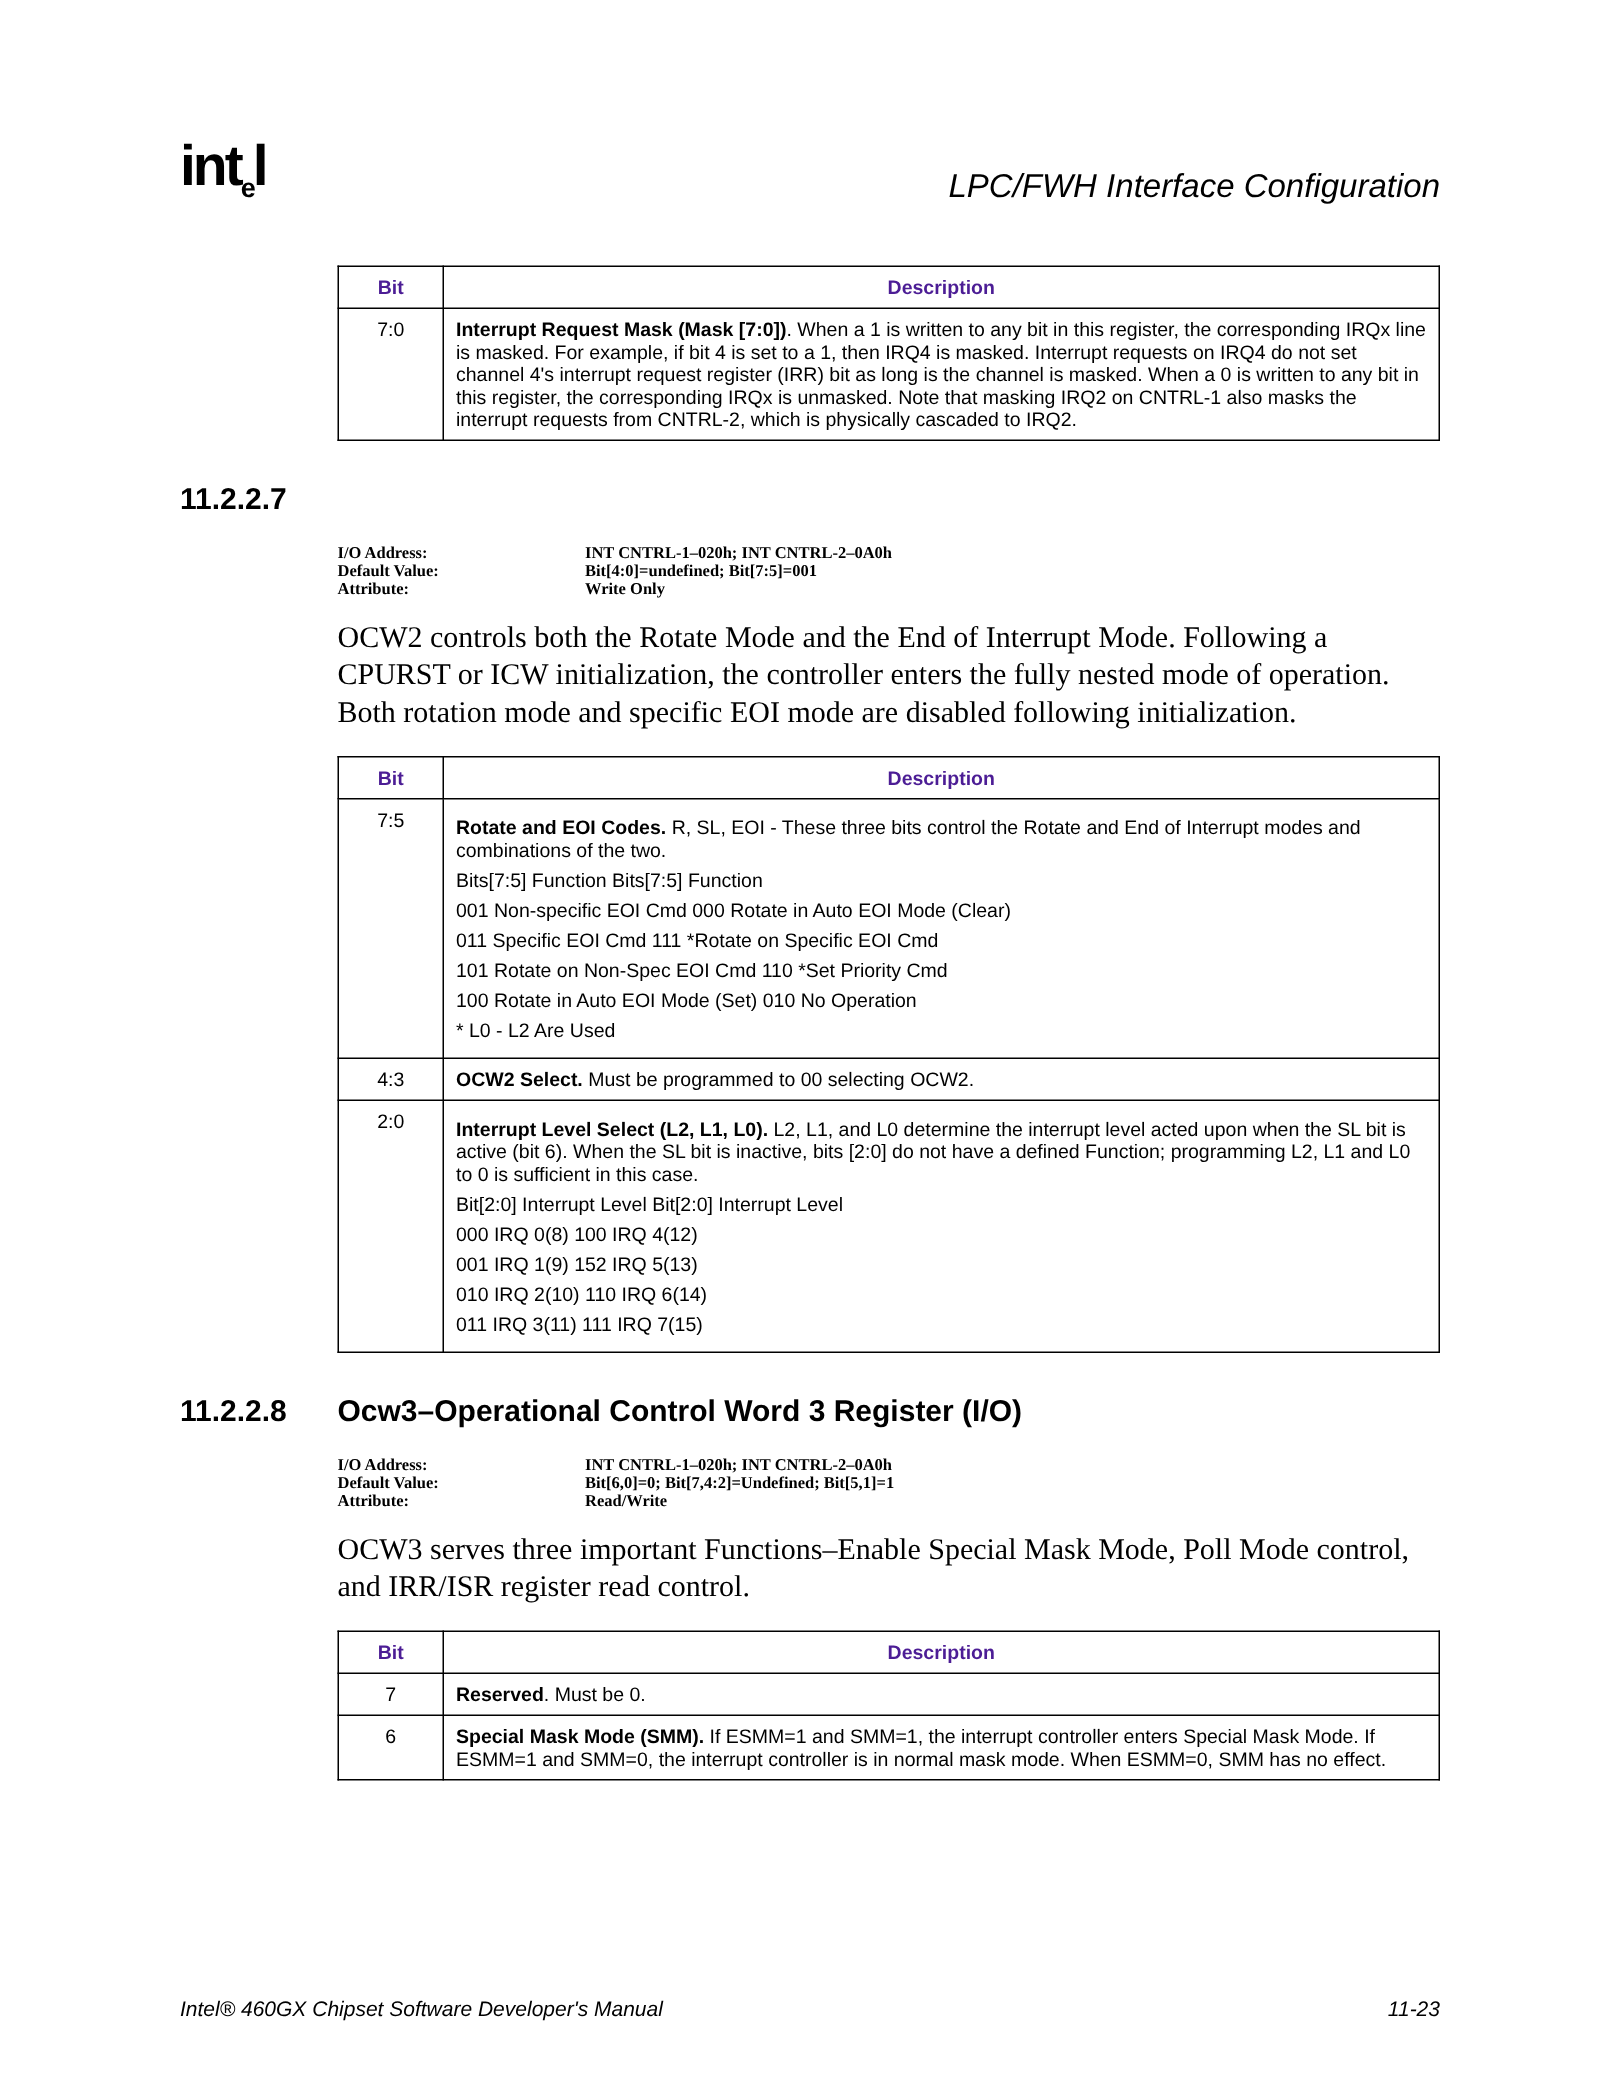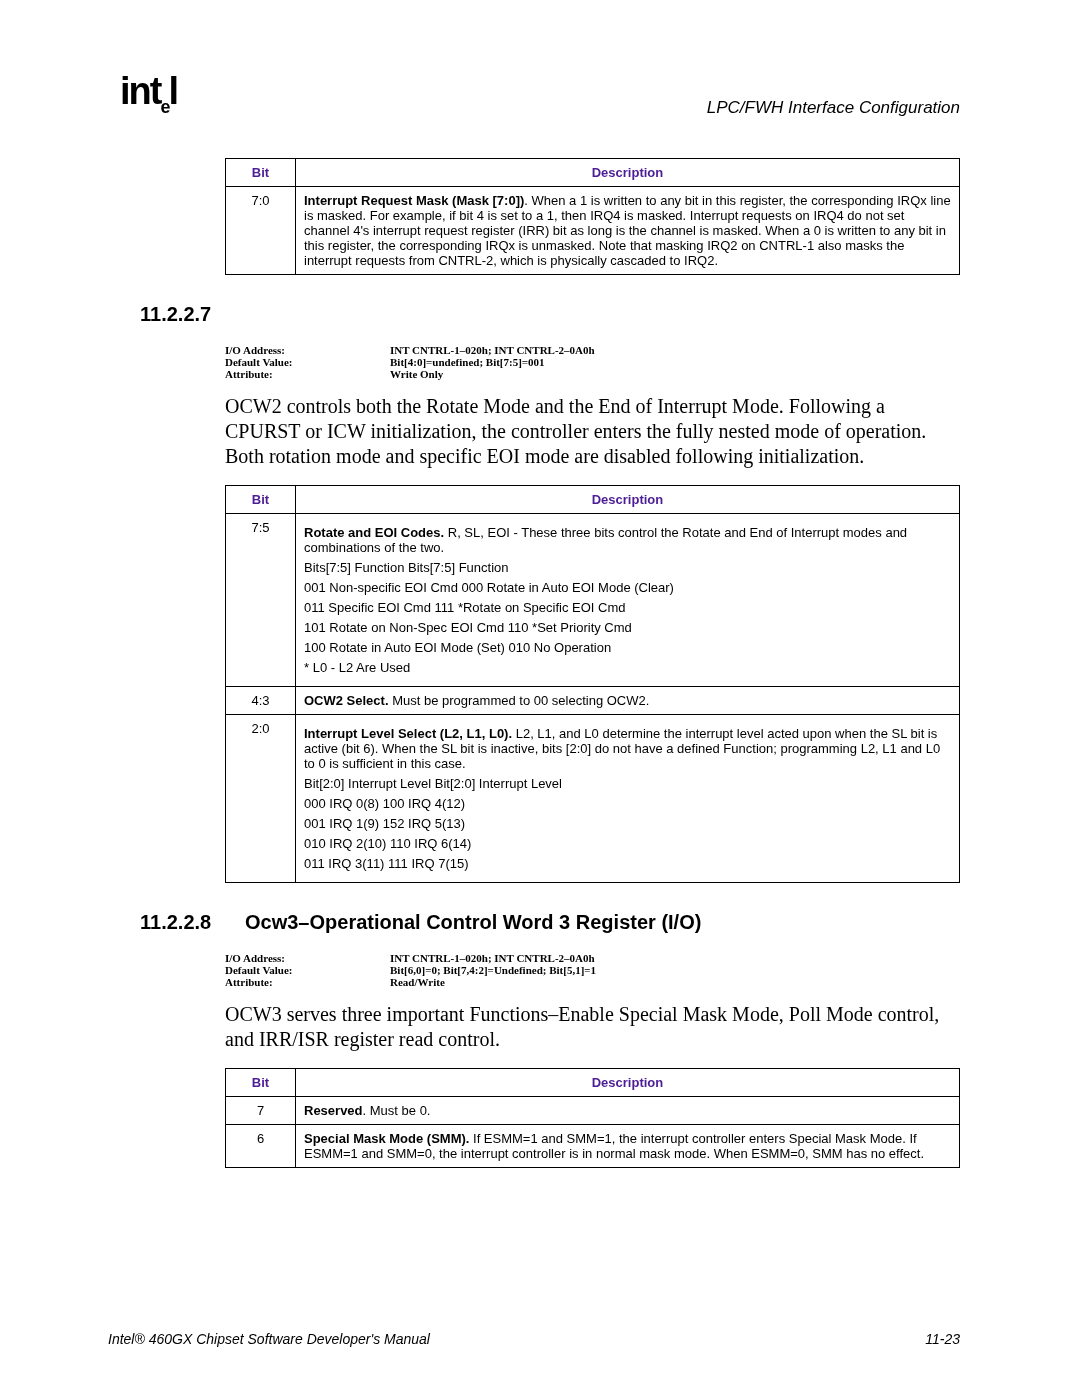--- a/index.html
+++ b/index.html
@@ -11,35 +11,36 @@
     height: 1397px;
   }
   .page {
     padding: 70px 120px 60px 120px;
   }
   .header {
     display: flex;
     justify-content: space-between;
     align-items: flex-end;
     margin-bottom: 40px;
+    margin-top: 20px;
   }
   .logo {
     font-family: Arial, Helvetica, sans-serif;
     font-size: 38px;
     font-weight: bold;
     letter-spacing: -2px;
   }
   .logo sub {
     font-size: 18px;
     vertical-align: sub;
   }
   .section-title-right {
     font-family: Arial, Helvetica, sans-serif;
     font-style: italic;
-    font-size: 17px;
+    font-size: 22px;
   }
   .content {
     margin-left: 105px;
   }
   table.bit-table {
     width: 100%;
     border-collapse: collapse;
     font-family: Arial, Helvetica, sans-serif;
     font-size: 13px;
     margin-bottom: 28px;
@@ -66,40 +67,39 @@
   h2.section {
     font-family: Arial, Helvetica, sans-serif;
     font-size: 20px;
     font-weight: bold;
     margin: 10px 0 18px -105px;
     display: flex;
   }
   h2.section .num {
     width: 105px;
     flex-shrink: 0;
-    margin-left: 20px;
   }
   .kv {
     font-family: "Times New Roman", Times, serif;
     font-size: 11px;
     margin-bottom: 14px;
     font-weight: bold;
   }
   .kv .row { display: flex; }
   .kv .k { width: 165px; }
   .para {
     font-family: "Times New Roman", Times, serif;
     font-size: 20px;
     line-height: 1.25;
     margin-bottom: 16px;
   }
   .footer {
     position: absolute;
     bottom: 50px;
-    left: 108px;
+    left: 120px;
     right: 120px;
     display: flex;
     justify-content: space-between;
     font-family: Arial, Helvetica, sans-serif;
     font-style: italic;
     font-size: 14px;
   }
   b { font-weight: bold; }
 </style>
 </head>

